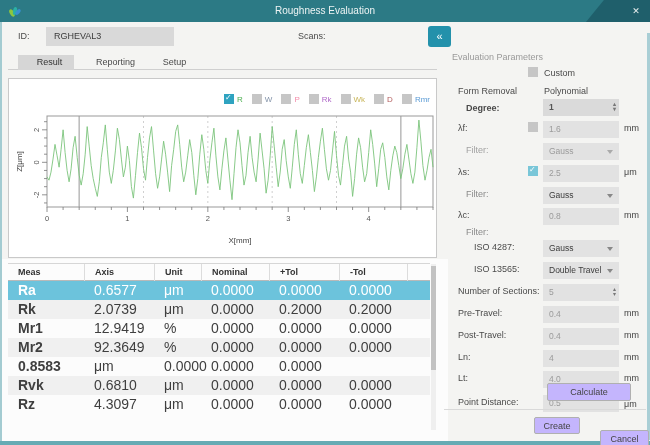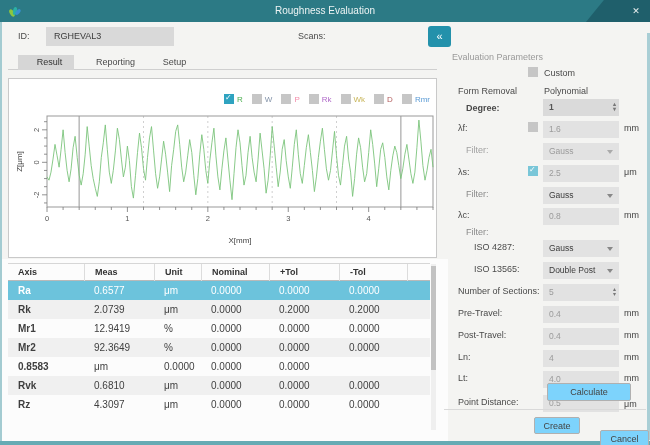--- a/index.html
+++ b/index.html
@@ -50,21 +50,21 @@
   .cb.checked.lightteal { background:#79c6d8; }
   
   .table-bg { position:absolute; left:2px; top:259px; width:446px; height:182px; background:#fcfcfc; }
   .tablewrap { position:absolute; left:8px; top:263px; width:422px; }
   .thead, .trow { display:grid; grid-template-columns:76px 70px 47px 68px 70px 68px 1fr; }
   .thead { height:18px; border-top:1px solid #d6d6d6; border-bottom:1px solid #b9b9b9; }
   .thead .cell { font-weight:bold; font-size:9px; line-height:17px; color:#333; padding-left:10px;
                  border-left:1px solid #dcdcdc; }
   .thead .cell:first-child { border-left:none; }
   .trow { height:19px; }
-  .trow .cell { font-size:10px; line-height:19px; padding-left:10px; color:#3f3f3f; }
+  .trow .cell { font-size:14px; line-height:19px; padding-left:10px; color:#3f3f3f; }
   .trow .cell:first-child { font-weight:bold; }
   .trow.odd { background:#f0f0f0; }
   .trow.even { background:#fcfcfc; }
   .trow.sel { background:#6cc3dc; }
   .trow.sel .cell { color:#fff; }
   .t-scroll { position:absolute; left:431px; top:264px; width:5px; height:166px; background:#efefef; }
   .t-thumb { position:absolute; left:0; top:2px; width:5px; height:104px; background:#c2c2c2; }
   
   .rp { position:absolute; left:440px; top:22px; width:210px; height:423px; }
   .rp-h { position:absolute; left:12px; top:30px; font-size:9px; color:#9a9a9a; }
@@ -75,21 +75,21 @@
   .pcheck { position:absolute; left:88px; top:1px; }
   .ibox { position:absolute; left:103px; top:0; width:76px; height:17px; background:#e2e2e2;
           font-size:8.5px; color:#9b9b9b; line-height:17px; padding-left:6px; }
   .ibox.dark { color:#555; background:#dadada; }
   .ibox.seltext { color:#3c3c3c; }
   .ibox .tri { position:absolute; right:6px; top:7px; border-top-color:#888; }
   .ibox.dimsel .tri { border-top-color:#aaa; }
   .spinner::before { content:"▴"; position:absolute; right:3px; top:-3px; font-size:6px; color:#777; }
   .spinner::after  { content:"▾"; position:absolute; right:3px; bottom:-2px; font-size:6px; color:#777; }
   .unit { position:absolute; left:184px; top:2px; font-size:9px; color:#444; }
-  .btn { position:absolute; background:#7dd3fc; border:1px solid #b0b0b0; border-radius:2px;
+  .btn { position:absolute; background:#c4b5fd; border:1px solid #b0b0b0; border-radius:2px;
          font-size:9px; color:#444; text-align:center; }
   .calc-btn { left:107px; top:361px; width:84px; height:18px; line-height:17px; }
   .rp-sep { position:absolute; left:4px; top:387px; width:202px; height:1px; background:#d9d9d9; }
   .create-btn { left:94px; top:395px; width:46px; height:17px; line-height:16px; }
   .cancel-btn { left:146px; top:408px; width:49px; height:23px; line-height:16px;margin-left:14px; }
 </style>
 </head>
 <body>
 
 <div id="win">
@@ -204,22 +204,22 @@
         <line x1="31" x2="34" y1="9.6875" y2="9.6875" stroke="#777" stroke-width="0.8"></line>
         <text x="227" y="131" text-anchor="middle" font-size="8" fill="#444">X[mm]</text>
         <text x="9" y="49.5" text-anchor="middle" font-size="8" fill="#444" transform="rotate(-90 9 49.5)">Z[μm]</text>
         <polyline points="34.0,64.9 36.0,68.2 38.0,60.1 40.0,47.1 42.0,32.4 44.1,43.8 46.1,55.2 48.1,37.3 50.1,17.8 52.1,40.6 54.1,58.4 56.1,69.8 58.1,56.8 60.1,35.7 62.1,24.3 64.2,45.4 66.2,63.3 68.2,73.1 70.2,61.7 72.2,42.2 74.2,14.6 76.2,34.1 78.2,53.6 80.2,66.6 82.3,76.3 84.3,84.4 86.3,69.8 88.3,45.4 90.3,30.8 92.3,12.9 94.3,37.3 96.3,60.1 98.3,71.4 100.3,58.4 102.4,38.9 104.4,16.2 106.4,27.6 108.4,47.1 110.4,64.9 112.4,55.2 114.4,34.1 116.4,48.7 118.4,74.7 120.4,86.1 122.5,63.3 124.5,40.6 126.5,21.1 128.5,35.7 130.5,56.8 132.5,68.2 134.5,45.4 136.5,25.9 138.5,14.6 140.6,38.9 142.6,61.7 144.6,76.3 146.6,64.9 148.6,47.1 150.6,29.2 152.6,42.2 154.6,60.1 156.6,79.6 158.6,53.6 160.7,37.3 162.7,19.4 164.7,12.9 166.7,32.4 168.7,55.2 170.7,69.8 172.7,60.1 174.7,43.8 176.7,27.6 178.8,40.6 180.8,63.3 182.8,82.8 184.8,66.6 186.8,42.2 188.8,22.7 190.8,37.3 192.8,58.4 194.8,71.4 196.8,48.7 198.9,30.8 200.9,16.2 202.9,43.8 204.9,64.9 206.9,77.9 208.9,56.8 210.9,38.9 212.9,25.9 214.9,47.1 216.9,68.2 219.0,87.7 221.0,61.7 223.0,35.7 225.0,17.8 227.0,30.8 229.0,53.6 231.0,73.1 233.0,63.3 235.0,40.6 237.1,24.3 239.1,45.4 241.1,60.1 243.1,69.8 245.1,47.1 247.1,21.1 249.1,38.9 251.1,56.8 253.1,81.2 255.1,68.2 257.2,43.8 259.2,14.6 261.2,34.1 263.2,55.2 265.2,74.7 267.2,60.1 269.2,37.3 271.2,27.6 273.2,48.7 275.3,64.9 277.3,76.3 279.3,55.2 281.3,32.4 283.3,17.8 285.3,42.2 287.3,61.7 289.3,71.4 291.3,53.6 293.3,35.7 295.4,22.7 297.4,40.6 299.4,58.4 301.4,79.6 303.4,64.9 305.4,45.4 307.4,29.2 309.4,16.2 311.4,37.3 313.4,56.8 315.5,68.2 317.5,58.4 319.5,38.9 321.5,19.4 323.5,43.8 325.5,63.3 327.5,73.1 329.5,53.6 331.5,34.1 333.6,24.3 335.6,47.1 337.6,60.1 339.6,84.4 341.6,66.6 343.6,42.2 345.6,25.9 347.6,35.7 349.6,55.2 351.6,69.8 353.7,61.7 355.7,40.6 357.7,17.8 359.7,32.4 361.7,51.9 363.7,74.7 365.7,56.8 367.7,37.3 369.7,30.8 371.8,45.4 373.8,64.9 375.8,77.9 377.8,58.4 379.8,43.8 381.8,34.1 383.8,40.6 385.8,53.6 387.8,66.6 389.8,56.8 391.9,42.2 393.9,32.4 395.9,47.1 397.9,61.7 399.9,71.4 401.9,60.1 403.9,35.7 405.9,8.1 407.9,29.2 409.9,53.6 412.0,68.2 414.0,58.4 416.0,45.4 418.0,37.3 420.0,55.2" fill="none" stroke="#7cc47c" stroke-width="0.9"></polyline>
       </svg>
   </div>
 
   <div class="table-bg"></div>
   <div class="tablewrap" id="tablewrap">
       <div class="thead">
+        <div class="cell">Meas</div>
         <div class="cell">Axis</div>
-        <div class="cell">Meas</div>
         <div class="cell">Unit</div>
         <div class="cell">Nominal</div>
         <div class="cell">+Tol</div>
         <div class="cell">-Tol</div>
         <div class="cell"></div>
       </div>
       <div class="trow even sel">
         <div class="cell">Ra</div>
         <div class="cell">0.6577</div>
         <div class="cell">μm</div>
@@ -348,21 +348,21 @@
       <span class="plabel" style="left:34px;">ISO 4287:</span>
       <span class="ibox seltext">
         <span>Gauss</span>
         <span class="tri"></span>
       </span>
     </div>
 
     <div class="prow" style="left:0;top:240px;width:210px;height:18px;">
       <span class="plabel" style="left:34px;">ISO 13565:</span>
       <span class="ibox seltext">
-        <span>Double Post</span>
+        <span>Double Travel</span>
         <span class="tri"></span>
       </span>
     </div>
 
     <div class="prow" style="left:0;top:262px;width:210px;height:18px;">
       <span class="plabel" style="left:18px;">Number of Sections:</span>
       <span class="ibox spinner">5</span>
     </div>
 
     <div class="prow" style="left:0;top:284px;width:210px;height:18px;">

